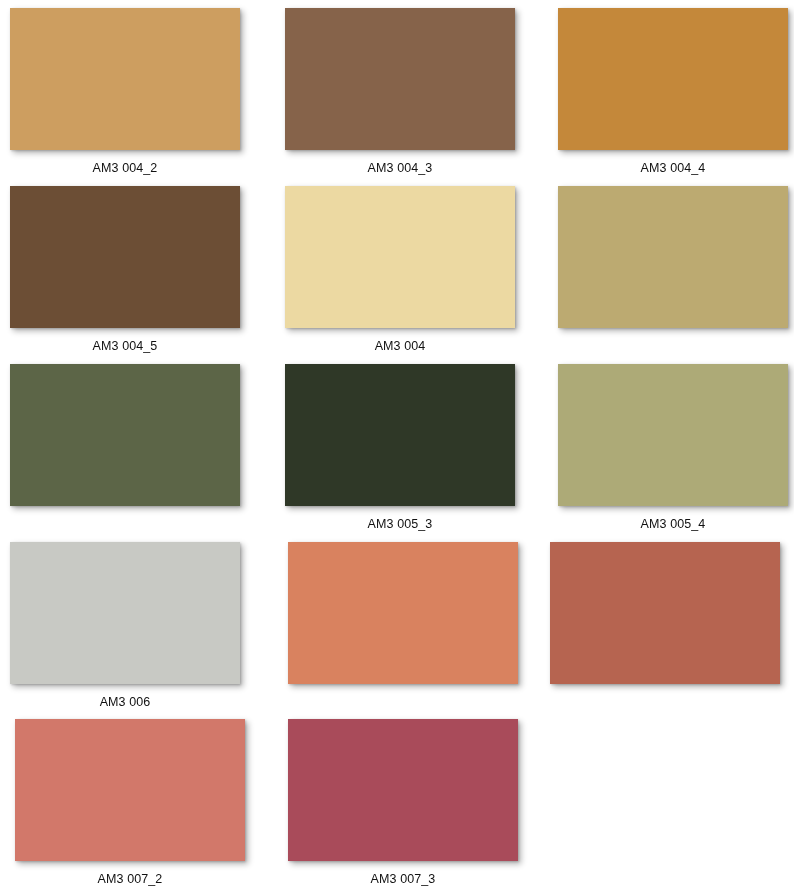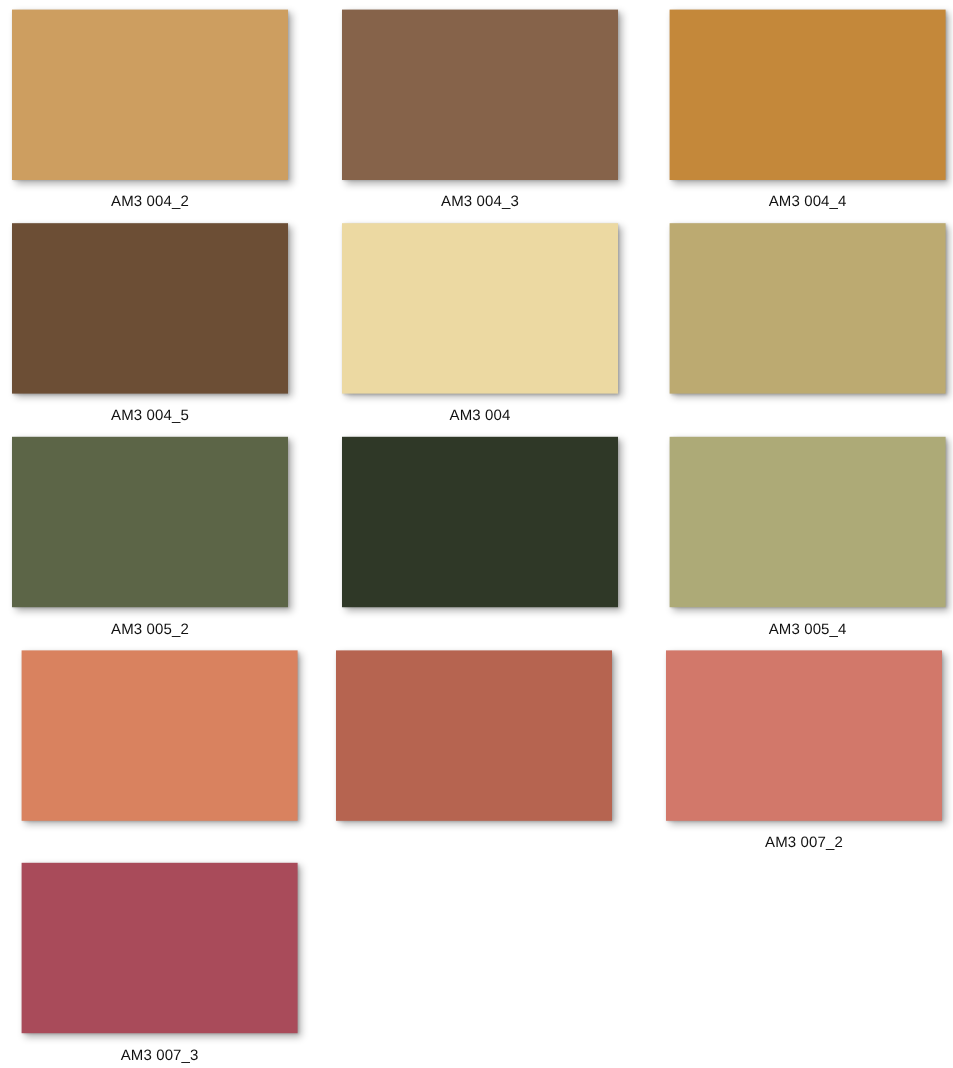--- a/index.html
+++ b/index.html
@@ -87,30 +87,34 @@
   <div class="swatch-cell col-2">
     <div class="swatch-chip" style="background-color: rgb(236, 217, 162);"></div>
     <div class="swatch-label">AM3 004</div>
   </div>
   <div class="swatch-cell col-3">
     <div class="swatch-chip" style="background-color: rgb(188, 170, 113);"></div>
   </div>
 
   <div class="swatch-cell col-1">
     <div class="swatch-chip" style="background-color: rgb(92, 101, 71);"></div>
-    <div class="swatch-label">AM3 005_2</div>
   </div>
   <div class="swatch-cell col-2">
     <div class="swatch-chip" style="background-color: rgb(47, 56, 39);"></div>
+    <div class="swatch-label">AM3 005_3</div>
   </div>
   <div class="swatch-cell col-3">
     <div class="swatch-chip" style="background-color: rgb(173, 170, 119);"></div>
     <div class="swatch-label">AM3 005_4</div>
   </div>
 
+  <div class="swatch-cell col-1">
+    <div class="swatch-chip" style="background-color: rgb(200, 201, 196);"></div>
+    <div class="swatch-label">AM3 006</div>
+  </div>
   <div class="swatch-cell col-3">
     <div class="swatch-chip" style="background-color: rgb(217, 130, 95);"></div>
   </div>
 
   <div class="swatch-cell col-1">
     <div class="swatch-chip" style="background-color: rgb(182, 100, 80);"></div>
   </div>
   <div class="swatch-cell col-2">
     <div class="swatch-chip" style="background-color: rgb(210, 120, 106);"></div>
     <div class="swatch-label">AM3 007_2</div>

